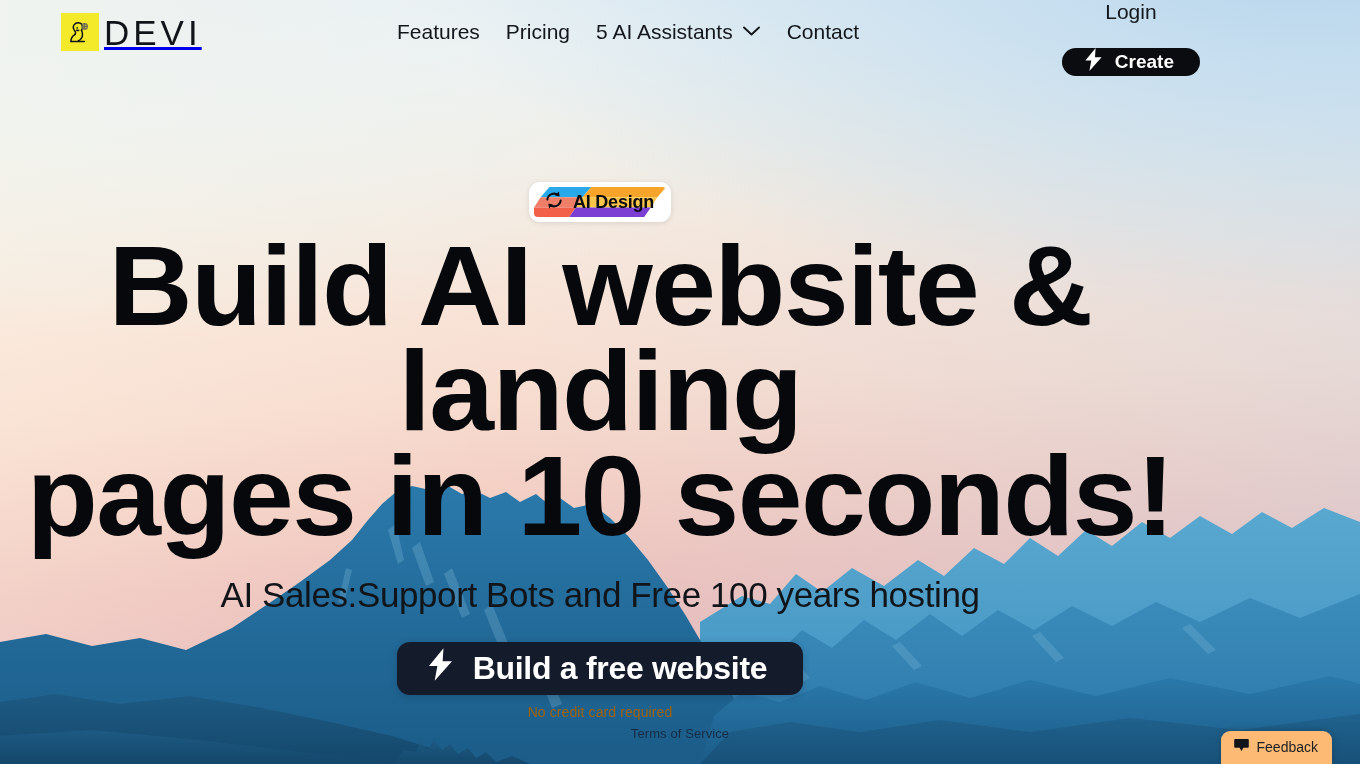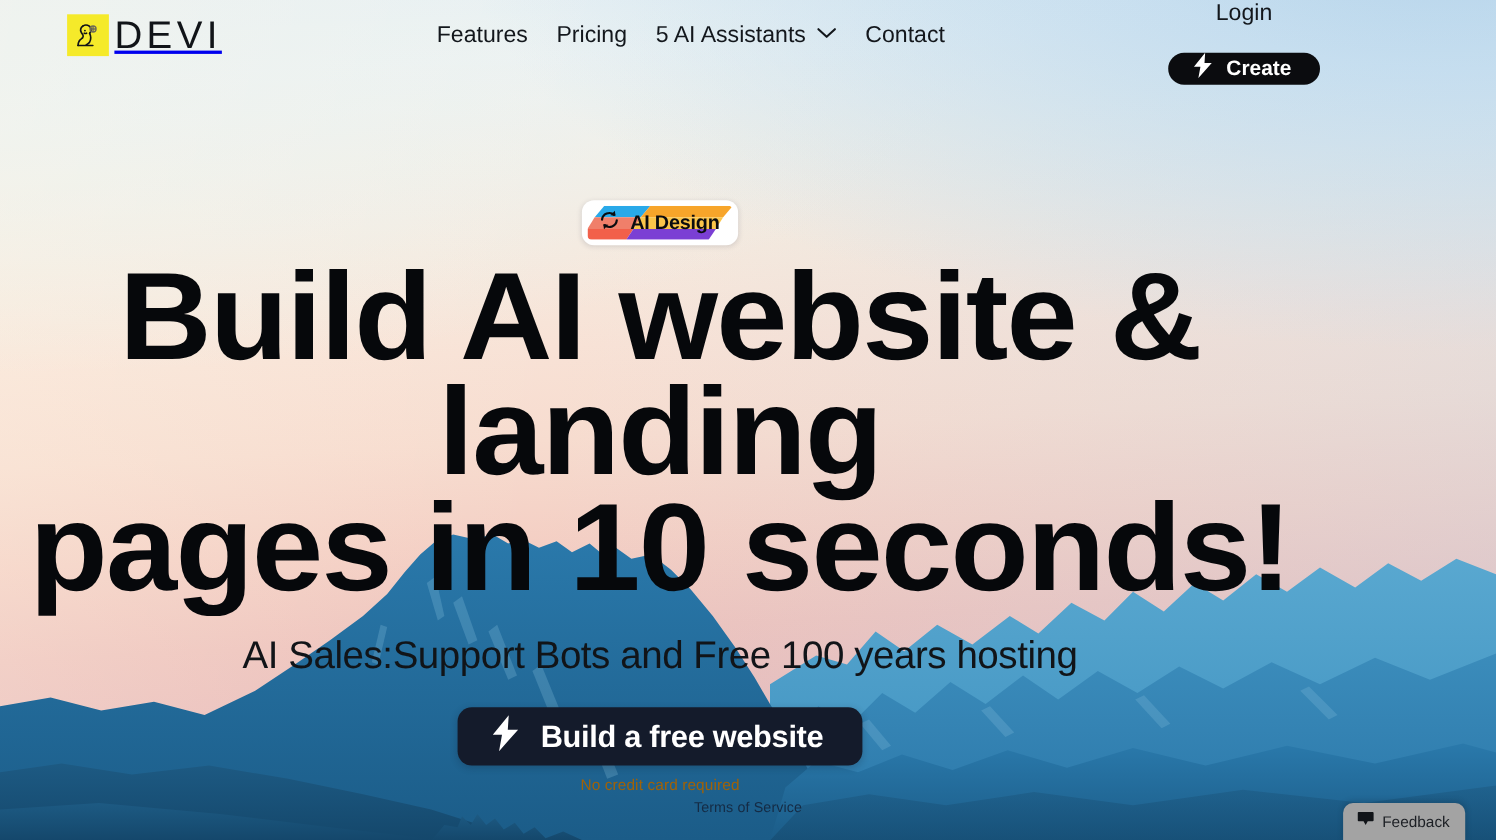--- a/index.html
+++ b/index.html
@@ -129,41 +129,41 @@
     font-size:35px; font-weight:400; color:#111418;
     letter-spacing:-.4px; white-space:nowrap;
   }
 
   .cta {
     margin-top:27px;
     display:flex; align-items:center; gap:19px;
     background:#141b2b; color:#fff;
     border:none; border-radius:13px;
     height:53px; padding:0 36px 0 30px;
-    font-size:28px; font-weight:700; cursor:pointer;
+    font-size:32px; font-weight:700; cursor:pointer;
     letter-spacing:-.3px;
     font-family:"Liberation Sans", sans-serif;
     box-shadow:0 2px 7px rgba(20,27,43,.22);
   }
   .cta-note {
     margin-top:9px;
     font-size:14px; color:#a16207; letter-spacing:.1px;
   }
 
   .terms {
     position:absolute; top:726px; left:0; width:1360px;
     text-align:center;
     font-size:13px; color:#152b44; letter-spacing:.1px;
     text-decoration:none; cursor:pointer;
   }
 
   
   .feedback {
     position:absolute; right:28px; bottom:0; z-index:60;
-    background:#a3a3a3; border-radius:9px 9px 0 0;
+    background:#fdba74; border-radius:9px 9px 0 0;
     display:flex; align-items:center; gap:8px;
     padding:7px 14px 8px 13px;
     box-shadow:0 -1px 6px rgba(0,0,0,.16);
     cursor:pointer;
   }
   .feedback-text { font-size:14px; color:#1c1f24; }
 </style>
 </head>
 <body>
 

